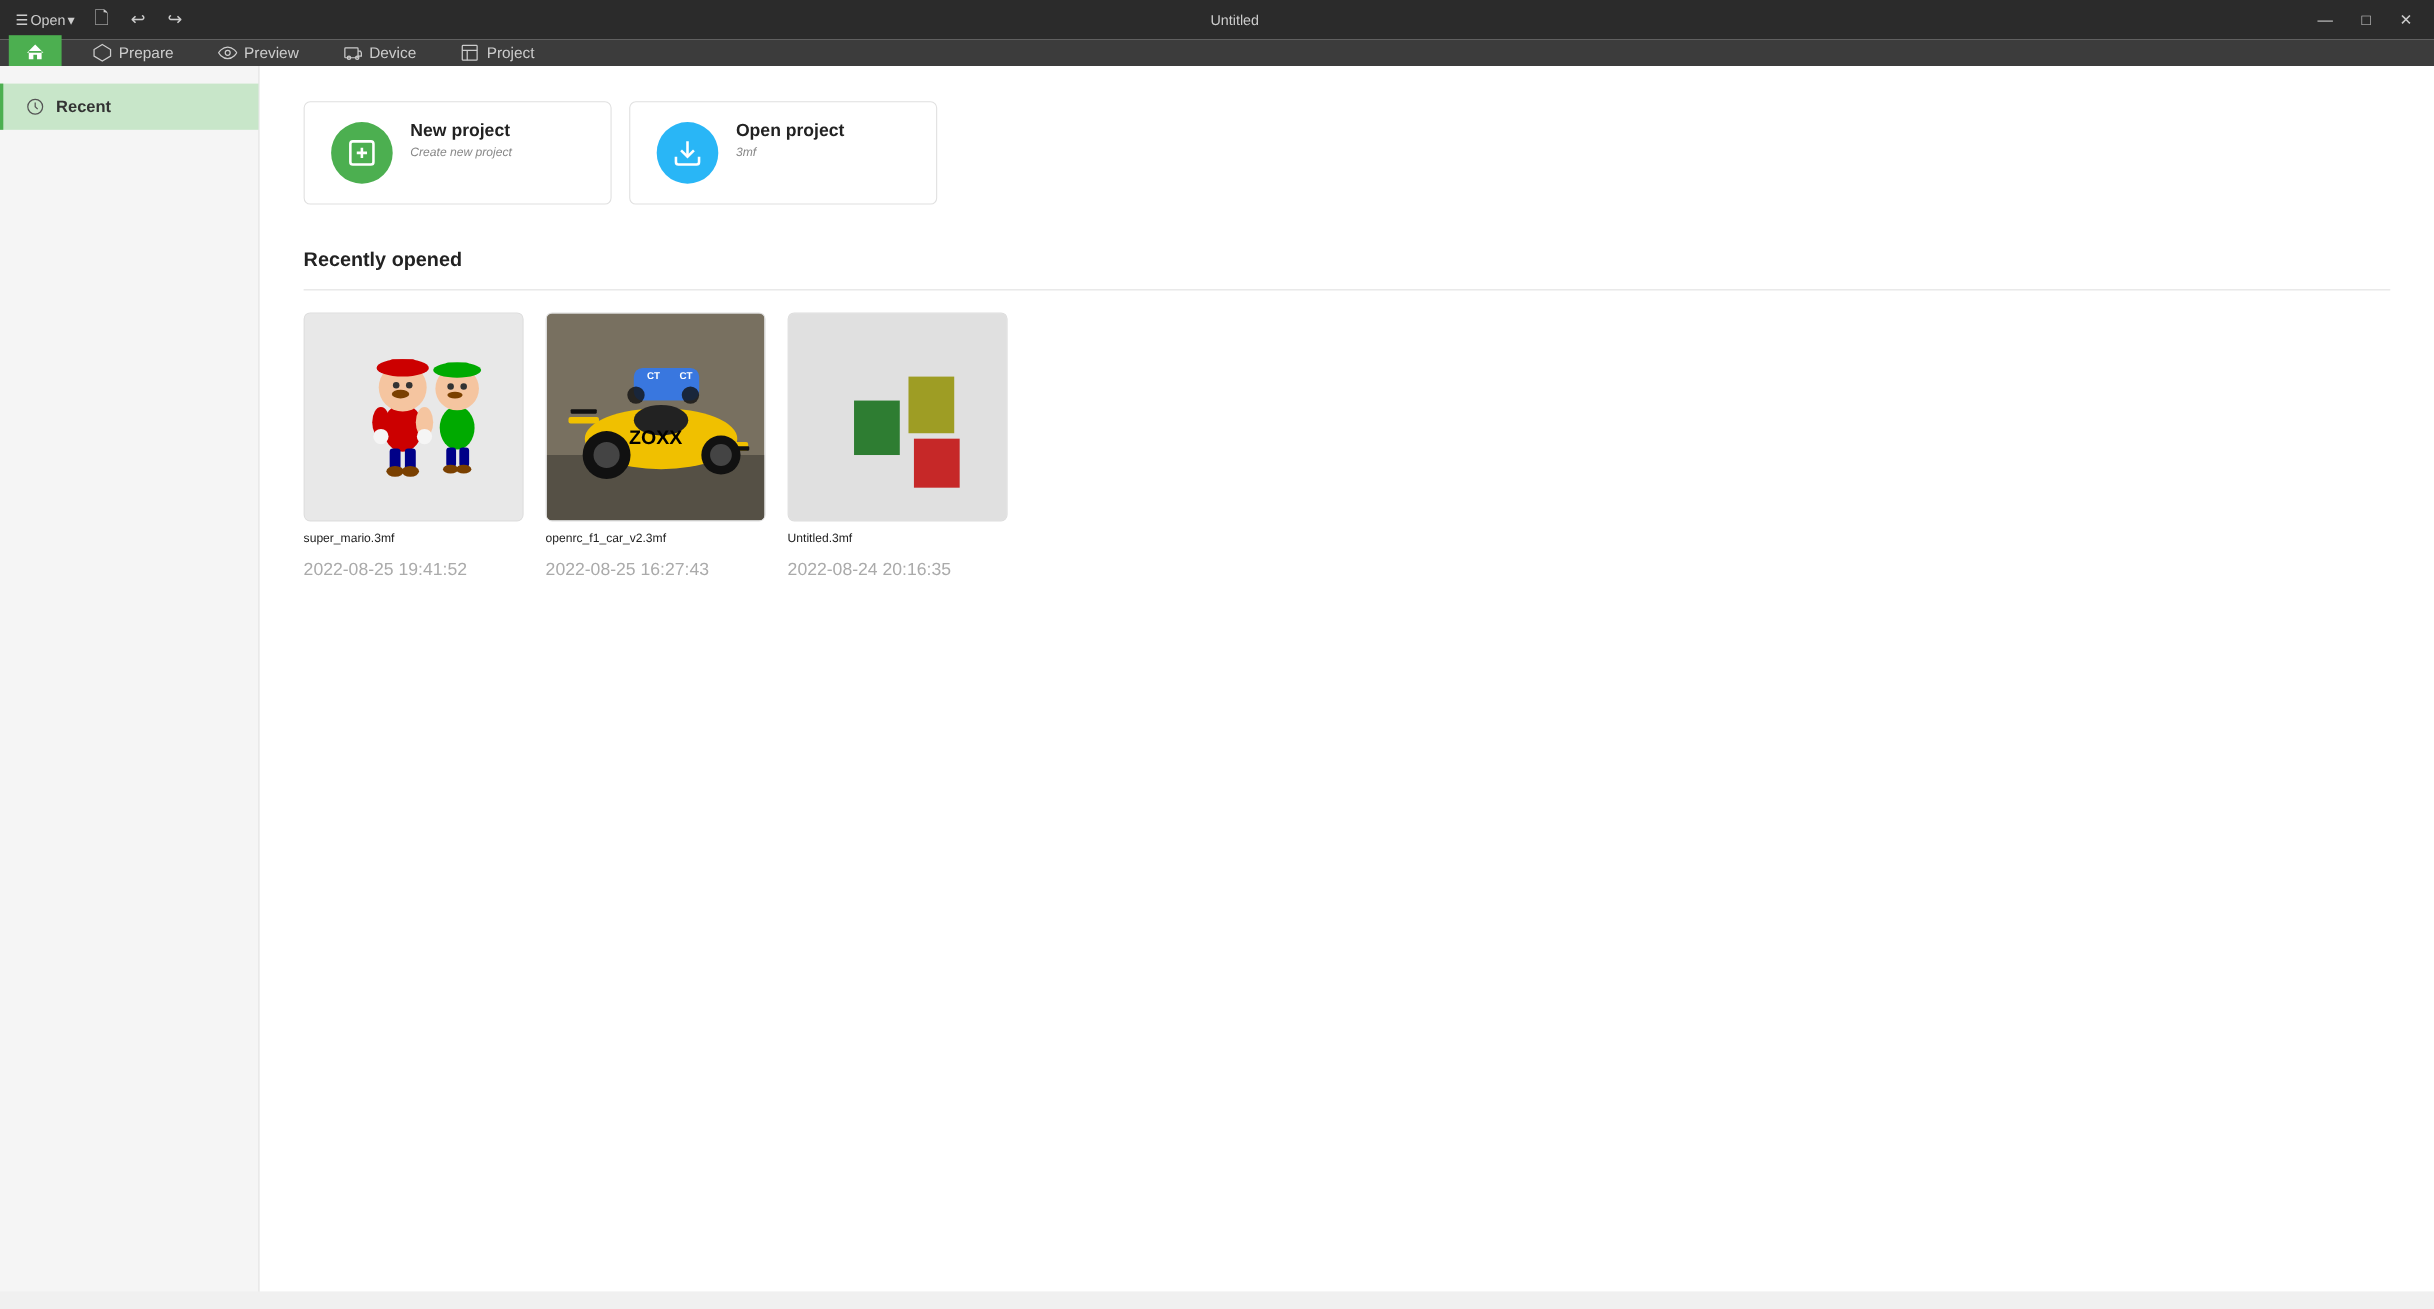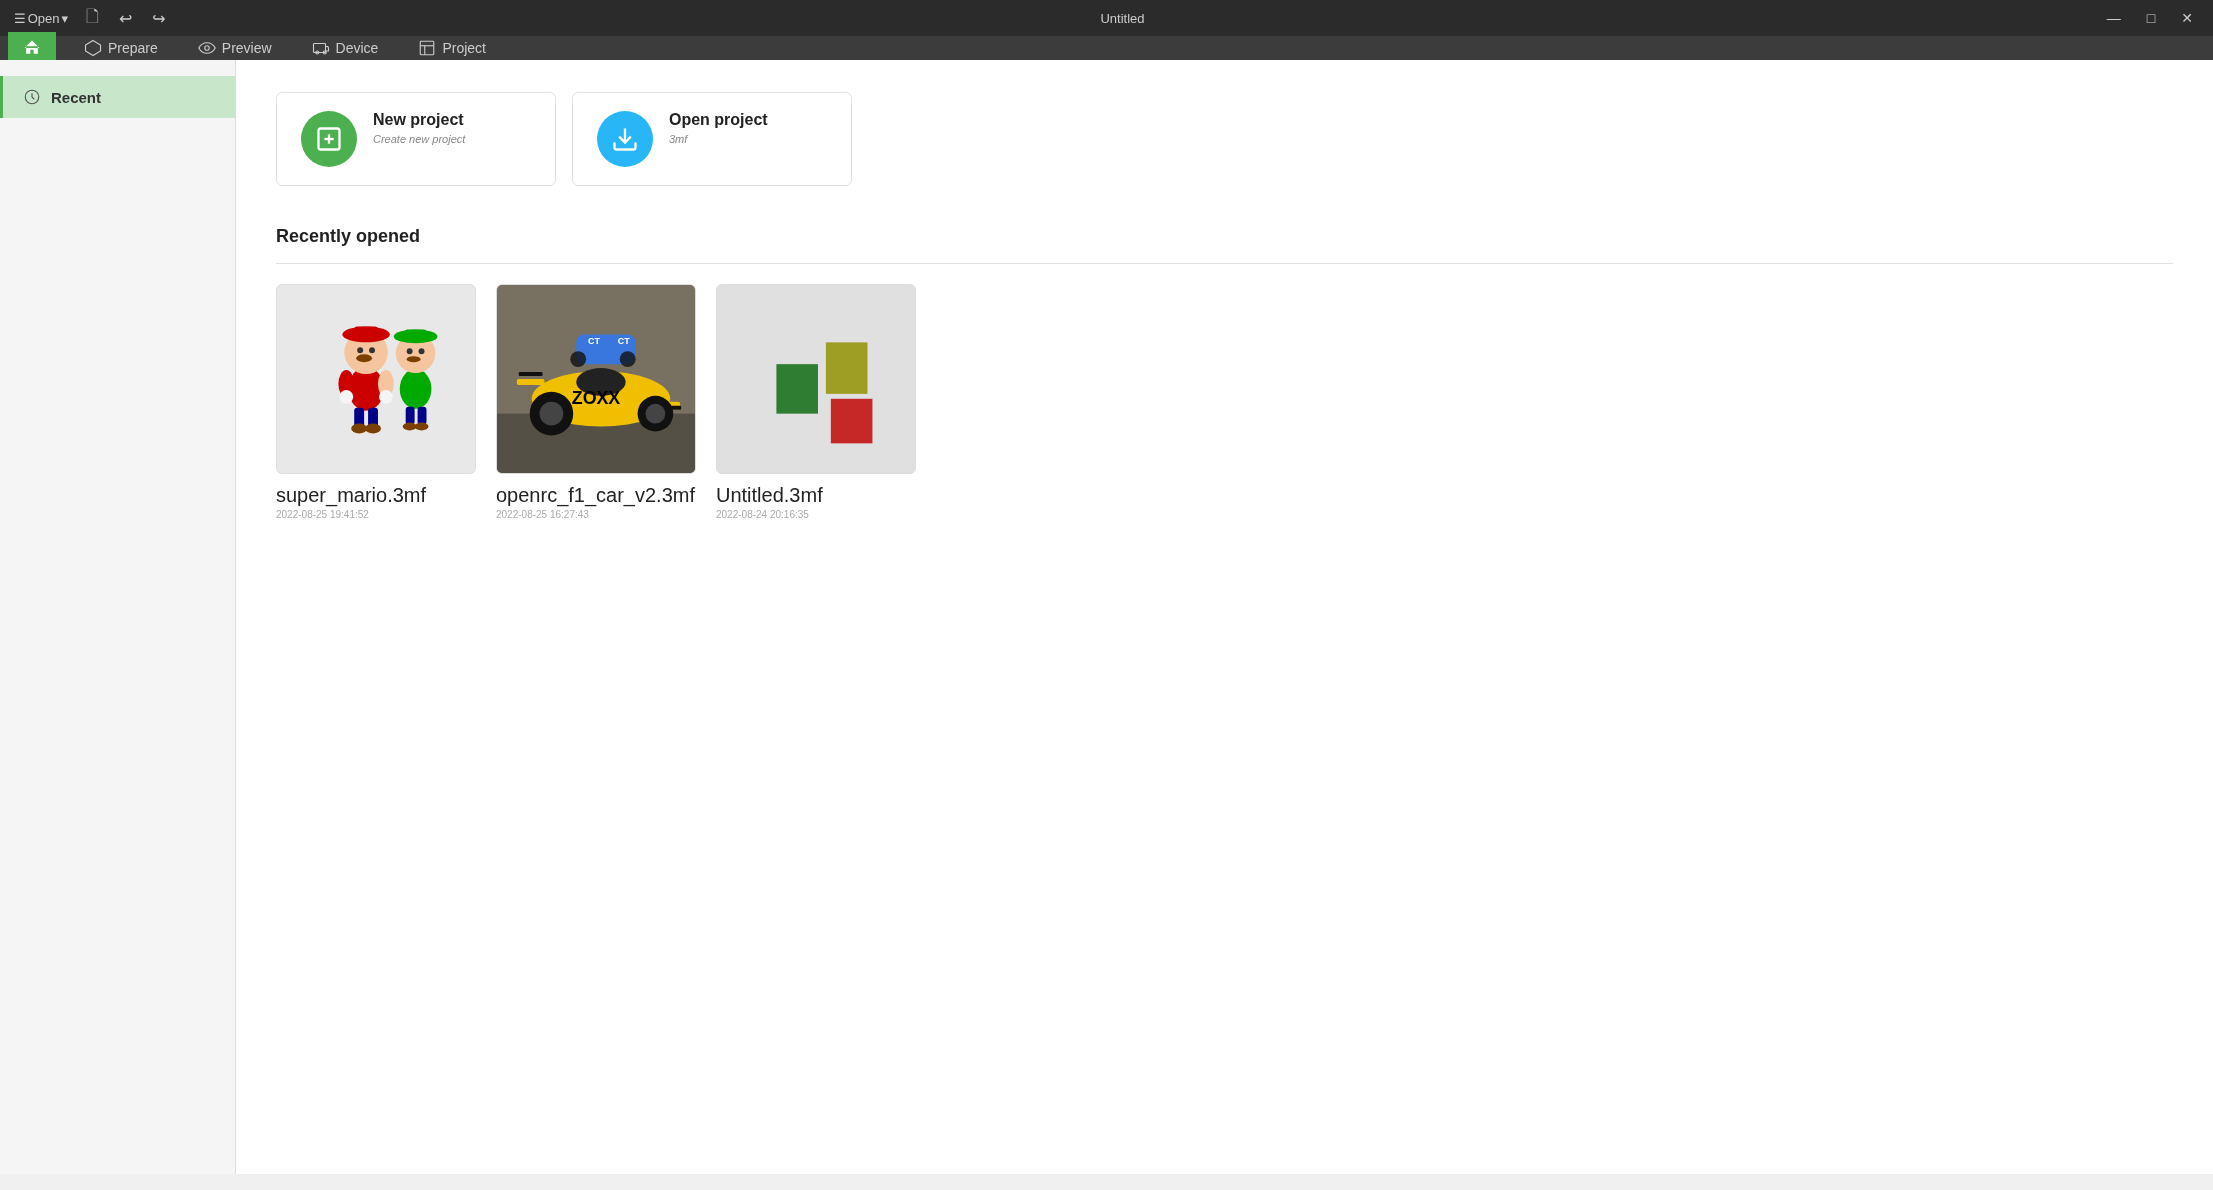--- a/index.html
+++ b/index.html
@@ -79,22 +79,22 @@
     
     .section-title { font-size: 18px; font-weight: 600; color: #222; margin-bottom: 16px; }
     .section-divider { border: none; border-top: 1px solid #e0e0e0; margin-bottom: 20px; }
     .recent-grid { display: flex; gap: 20px; flex-wrap: wrap; }
     .recent-item { cursor: pointer; width: 200px; }
     .recent-thumbnail {
       width: 200px; height: 190px; border-radius: 6px; overflow: hidden; background: #e8e8e8;
       display: flex; align-items: center; justify-content: center; margin-bottom: 10px;
       border: 1px solid #ddd;
     }
-    .recent-name { font-size: 20px; color: #222; font-weight: 500; }
-    .recent-date { font-size: 10px; color: #aaa; margin-top: 2px; }
+    .recent-name { font-size: 11px; color: #222; font-weight: 500; }
+    .recent-date { font-size: 16px; color: #aaa; margin-top: 14px; }
 
     
     .thumb-svg { width: 200px; height: 190px; }
   </style>
 </head>
 <body>
 
 <div class="titlebar">
   <div class="titlebar-left">
     <button class="titlebar-menu-btn">

